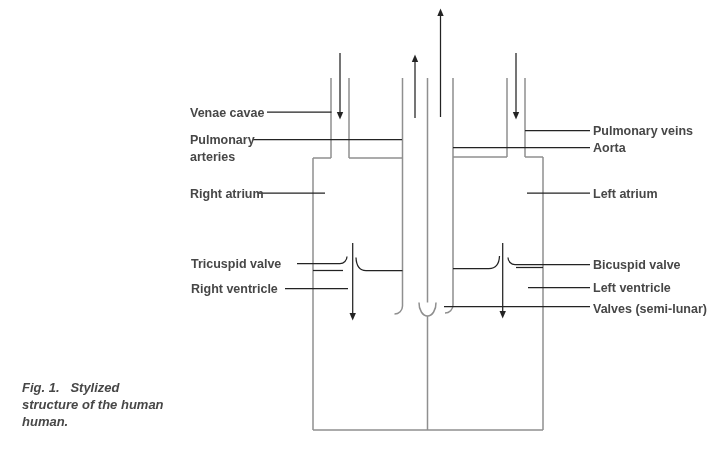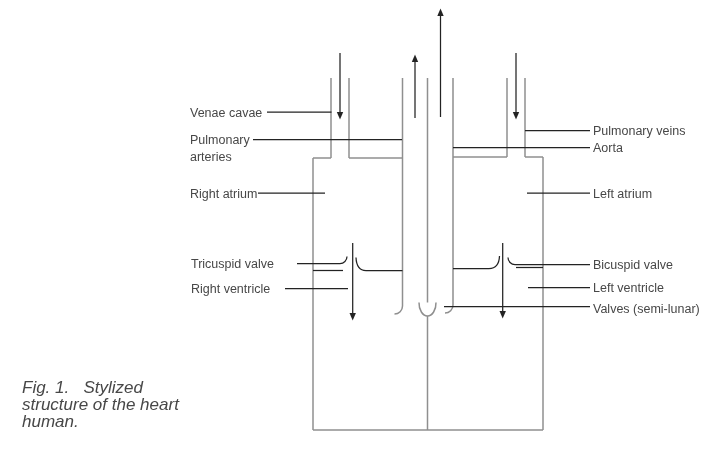--- a/index.html
+++ b/index.html
@@ -4,30 +4,30 @@
 <style>
   :root{
     --bg:#ffffff;
     --structure:#8f8f8f;
     --annotation:#232323;
     --text:#474747;
   }
   html,body{margin:0;padding:0;background:var(--bg);}
   .stage{
     position:relative;width:728px;height:449px;background:var(--bg);
-    font-family:"Liberation Sans",sans-serif;overflow:hidden;
+    font-family:"Liberation Sans",sans-serif;overflow:hidden;font-weight:bold;
   }
   svg{position:absolute;left:0;top:0;}
   .struct{stroke:var(--structure);stroke-width:1.5;fill:none;}
   .anno{stroke:var(--annotation);stroke-width:1.25;fill:none;}
   .ahead{fill:var(--annotation);stroke:none;}
   text.lbl{fill:var(--text);font-size:12.5px;font-family:"Liberation Sans",sans-serif;}
   .caption{
     position:absolute;left:22px;top:379px;width:170px;
-    font-style:italic;font-size:17px;line-height:17px;color:var(--text);
+    font-style:italic;font-size:13px;line-height:17px;color:var(--text);
   }
 </style>
 </head>
 <body>
 
 <div class="stage">
 
   <svg width="728" height="449" viewBox="0 0 728 449">
 
     <g>
@@ -113,17 +113,17 @@
       <text class="lbl" x="593" y="152">Aorta</text>
       <text class="lbl" x="593" y="197.5">Left atrium</text>
       <text class="lbl" x="593" y="269">Bicuspid valve</text>
       <text class="lbl" x="593" y="292">Left ventricle</text>
       <text class="lbl" x="593" y="312.5">Valves (semi-lunar)</text>
     </g>
   </svg>
 
   <div class="caption">
     <div>Fig. 1.&nbsp;&nbsp; Stylized</div>
-    <div>structure of the heart</div>
+    <div>structure of the human</div>
     <div>human.</div>
   </div>
 
 </div>
 
 </body></html>

